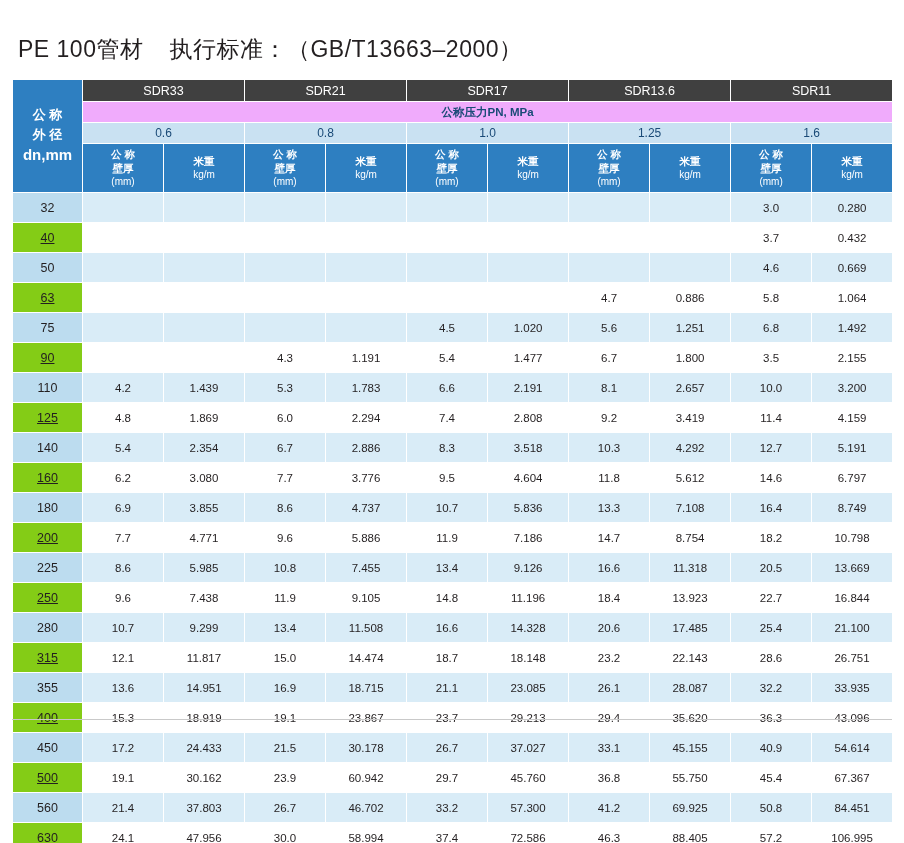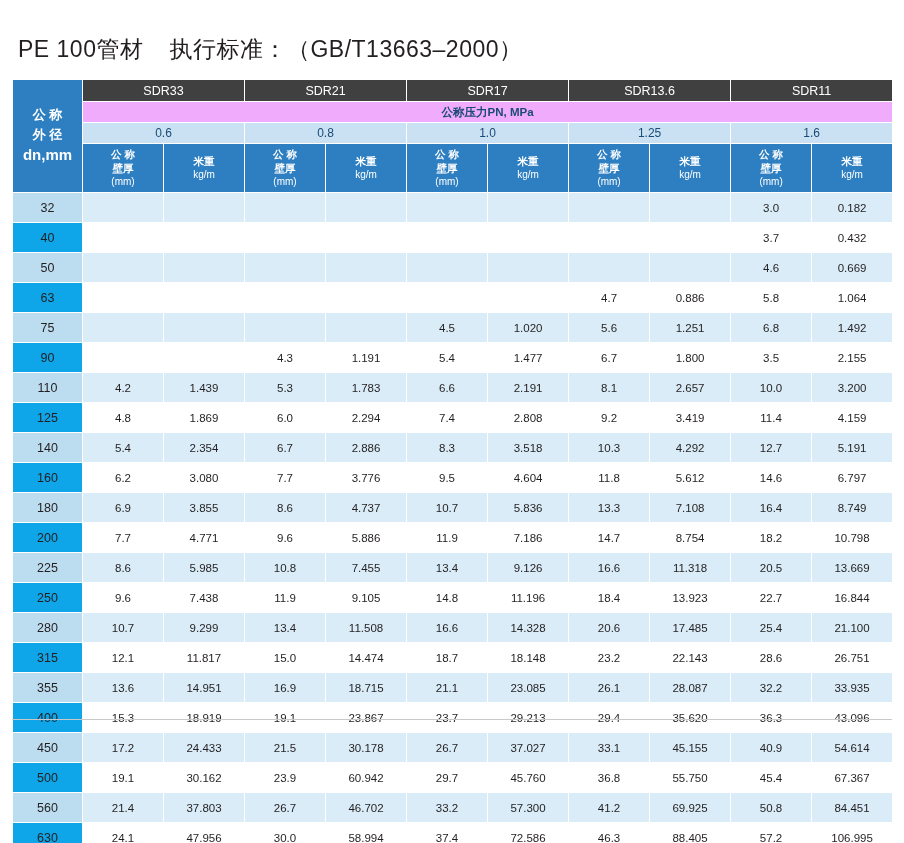--- a/index.html
+++ b/index.html
@@ -89,21 +89,21 @@
     color: #231f20;
     height: 29px;
   }
   td.val {
     font-size: 11.5px;
     color: #231f20;
     height: 29px;
   }
   tr.odd td.dn { background: #bcdcef; margin-top: 48px; }
   tr.odd td.val { background: #d9ecf7; }
-  tr.even td.dn { background: #0ea5e9; }
+  tr.even td.dn { background: #84cc16; text-decoration: underline; }
   tr.even td.val { background: #ffffff; }
   tr.even td { border-color: #ffffff; }
 
   .footline {
     position: absolute;
     left: 12px;
     right: 12px;
     bottom: 12px;
     border-top: 1px solid #c9c9c9;
   }
@@ -207,21 +207,21 @@
           <td class="dn">32</td>
           <td class="val"></td>
           <td class="val"></td>
           <td class="val"></td>
           <td class="val"></td>
           <td class="val"></td>
           <td class="val"></td>
           <td class="val"></td>
           <td class="val"></td>
           <td class="val">3.0</td>
-          <td class="val">0.182</td>
+          <td class="val">0.280</td>
         </tr>
         <tr class="even">
           <td class="dn">40</td>
           <td class="val"></td>
           <td class="val"></td>
           <td class="val"></td>
           <td class="val"></td>
           <td class="val"></td>
           <td class="val"></td>
           <td class="val"></td>

